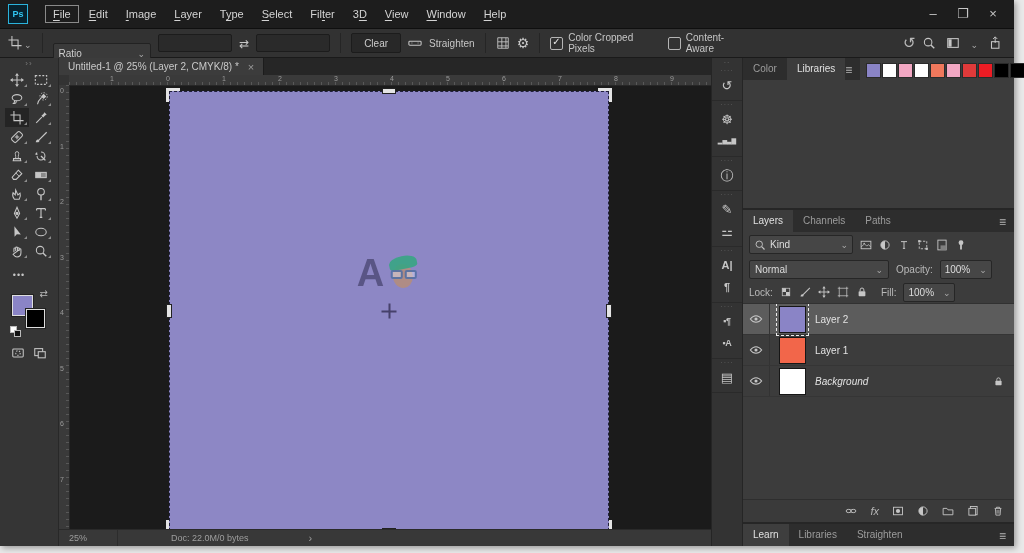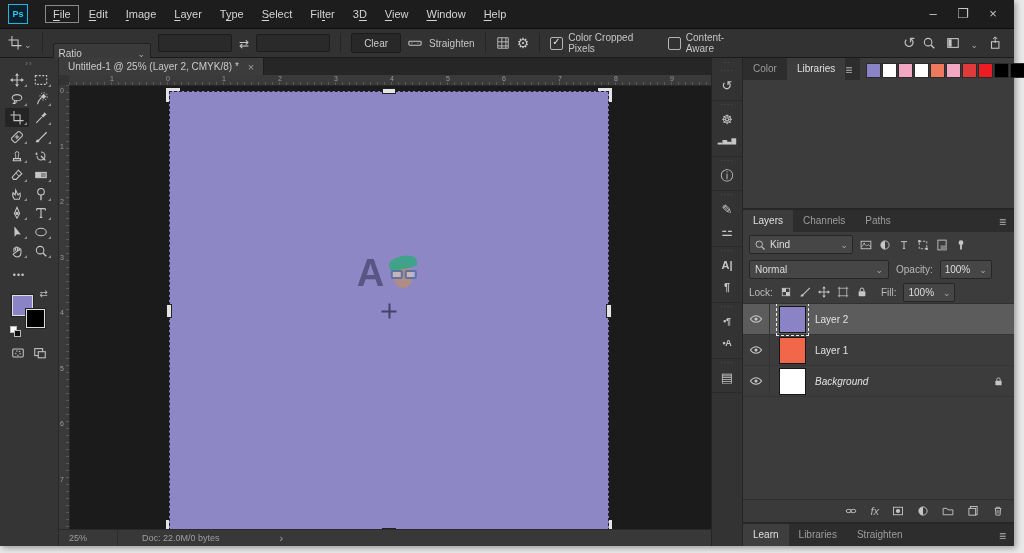--- a/index.html
+++ b/index.html
@@ -88,21 +88,21 @@
   .crosshair::after{content:'';position:absolute;top:0;bottom:0;left:7px;width:1.5px;background:#46416b;}
   .watermark{position:absolute;left:50%;top:160px;transform:translateX(-50%);display:flex;align-items:center;font-weight:800;font-size:38px;letter-spacing:3px;color:rgba(48,44,80,.55);white-space:nowrap;}
   .face{position:relative;display:inline-block;width:30px;height:36px;margin:0 2px;opacity:.9;}
   .face .head{position:absolute;left:4px;top:8px;width:20px;height:24px;background:rgba(186,142,114,.85);border-radius:48% 52% 46% 54%;}
   .face .cap{position:absolute;left:0;top:0;width:28px;height:13px;background:rgba(47,168,124,.9);border-radius:60% 60% 25% 25%;transform:rotate(-12deg);}
   .face .glasses{position:absolute;left:2px;top:14px;width:26px;height:9px;display:flex;gap:2px;}
   .face .glasses i{flex:1;border:2px solid rgba(60,96,150,.8);background:rgba(235,240,255,.45);border-radius:2px;}
   .statusbar{height:16px;background:#383838;border-top:1px solid #2a2a2a;display:flex;align-items:center;font-size:9px;color:#9e9e9e;flex:none;}
   .sb-zoom{margin-left:10px;width:48px;}
   .sb-sep{width:1px;height:16px;background:#2c2c2c;}
-  .sb-doc{margin-left:24px;}
+  .sb-doc{margin-left:53px;}
   .sb-chev{margin-left:60px;}
   
   .dock{width:30px;background:#333;border-left:1px solid #252525;border-right:1px solid #252525;flex:none;overflow:hidden;}
   .dock-top-grip{text-align:center;color:#666;font-size:7px;height:9px;line-height:9px;letter-spacing:1px;}
   .dock-group{border-bottom:1px solid #2a2a2a;padding:0 0 4px;}
   .grip{text-align:center;color:#5c5c5c;font-size:7px;line-height:7px;letter-spacing:1px;}
   .dock-icon{height:22px;display:flex;align-items:center;justify-content:center;color:#c2c2c2;}
   
   .panels{width:271px;flex:none;display:flex;flex-direction:column;background:#262626;}
   .phead{height:22px;background:#2d2d2d;display:flex;align-items:center;flex:none;}

